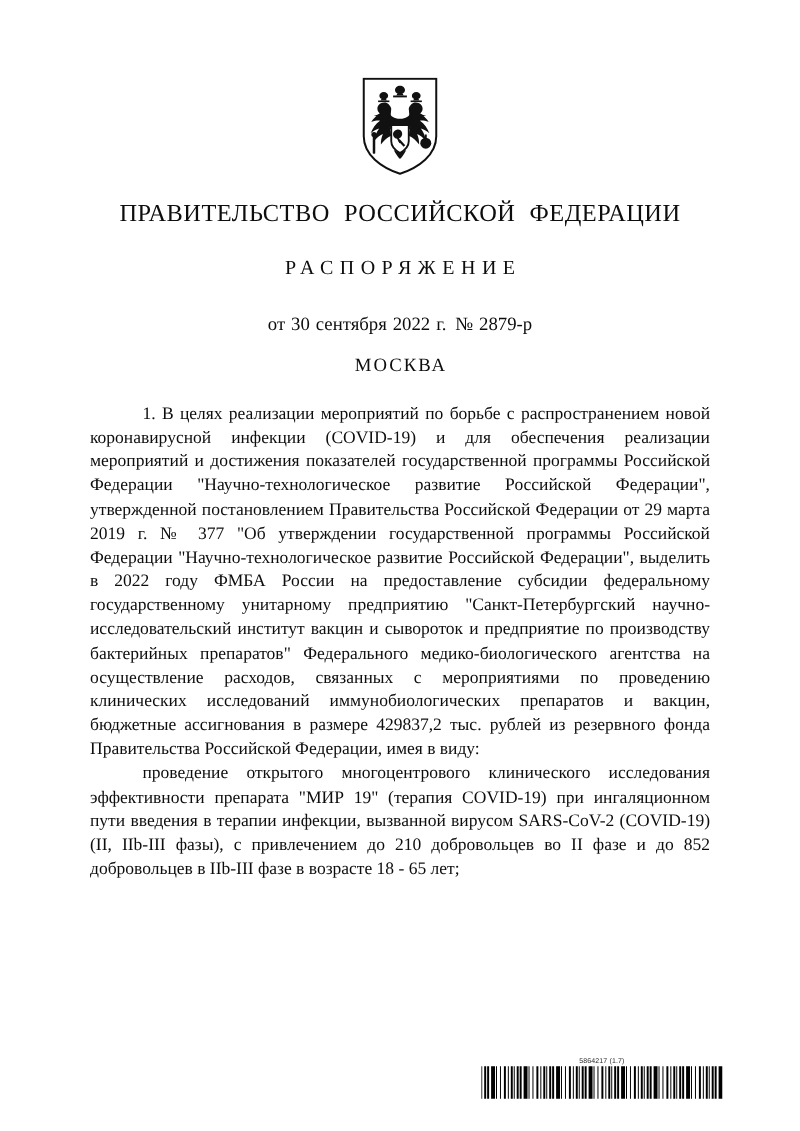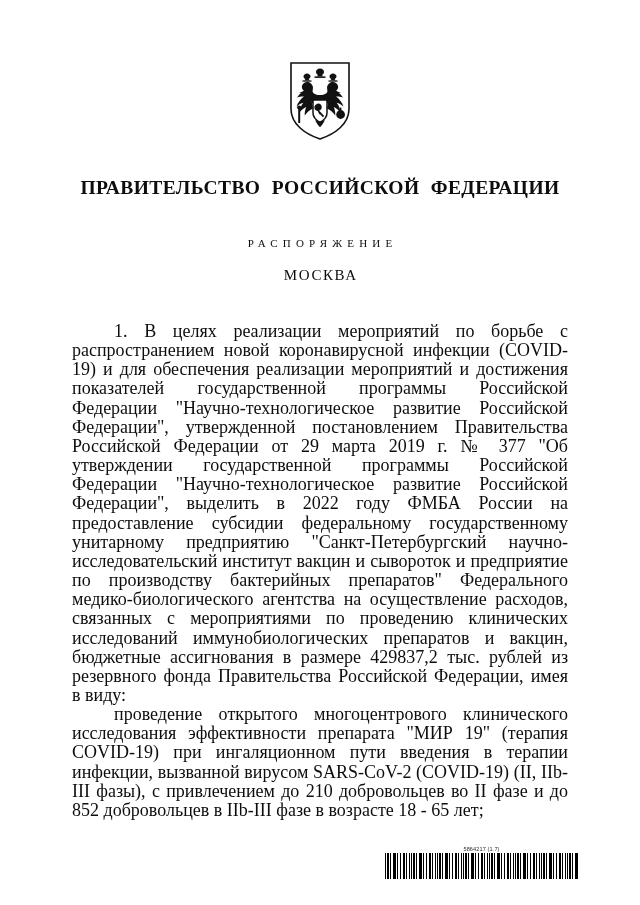--- a/index.html
+++ b/index.html
@@ -36,31 +36,31 @@
   
   .header {
     position: absolute;
     left: 0;
     top: 160px;
     width: 640px;
     text-align: center;
   }
   .org-title {
     font-size: 19.5px;
-    font-weight: bold;
+    font-weight: normal;
     letter-spacing: 0.4px;
     word-spacing: 6px;
     line-height: 1.2;
-    margin: 16px;
+    margin: 0;
     white-space: nowrap;
   }
   .doc-kind {
     margin: 0;
     padding-top: 22px;
-    font-size: 11px;
+    font-size: 16px;
     font-weight: normal;
     letter-spacing: 5.2px;
     text-indent: 5.2px;
     line-height: 1.2;
   }
   .doc-number {
     margin: 0;
     padding-top: 26px;
     font-size: 15px;
     line-height: 1.2;
@@ -81,21 +81,21 @@
 
   
   .body {
     position: absolute;
     left: 72px;
     top: 322px;
     width: 496px;
   }
   .para {
     margin: 0;
-    font-size: 18px;
+    font-size: 14px;
     line-height: 19.15px;
     text-align: justify;
     text-justify: inter-word;
     hyphens: none;
   }
   .para.indent {
     text-indent: 42px;
   }
 
   
@@ -185,20 +185,23 @@
         <path d="M33 49.5 l4.2 4.6 -1.3 1.2 -4.3-4.6 z"></path>
 
         <path d="M28 58 c1.6 3 3 5.4 5 7.2 2-1.8 3.4-4.2 5-7.2 -1.6 1-3.3 1.6-5 1.6 -1.7 0-3.4-.6-5-1.6 z"></path>
       </g>
     </svg>
   </div>
 
   <div class="header">
     <div class="org-title">ПРАВИТЕЛЬСТВО  РОССИЙСКОЙ  ФЕДЕРАЦИИ</div>
     <div class="doc-kind">РАСПОРЯЖЕНИЕ</div>
+    <div class="doc-number">
+      <span>от 30 сентября 2022 г.</span><span class="num-sep"></span><span>№ 2879-р</span>
+    </div>
     <div class="doc-city">МОСКВА</div>
   </div>
 
   <div class="body">
     <p class="para indent">1. В целях реализации мероприятий по борьбе с распространением новой коронавирусной инфекции (COVID-19) и для обеспечения реализации мероприятий и достижения показателей государственной программы Российской Федерации "Научно-технологическое развитие Российской Федерации", утвержденной постановлением Правительства Российской Федерации от 29 марта 2019 г. № 377 "Об утверждении государственной программы Российской Федерации "Научно-технологическое развитие Российской Федерации", выделить в 2022 году ФМБА России на предоставление субсидии федеральному государственному унитарному предприятию "Санкт-Петербургский научно-исследовательский институт вакцин и сывороток и предприятие по производству бактерийных препаратов" Федерального медико-биологического агентства на осуществление расходов, связанных с мероприятиями по проведению клинических исследований иммунобиологических препаратов и вакцин, бюджетные ассигнования в размере 429837,2 тыс. рублей из резервного фонда Правительства Российской Федерации, имея в виду:</p>
     <p class="para indent">проведение открытого многоцентрового клинического исследования эффективности препарата "МИР 19" (терапия COVID-19) при ингаляционном пути введения в терапии инфекции, вызванной вирусом SARS-CoV-2 (COVID-19) (II, IIb-III фазы), с привлечением до 210 добровольцев во II фазе и до 852 добровольцев в IIb-III фазе в возрасте 18 - 65 лет;</p>
   </div>
 
   <div class="barcode-block">
     <div class="barcode-label">5864217 (1.7)</div>

